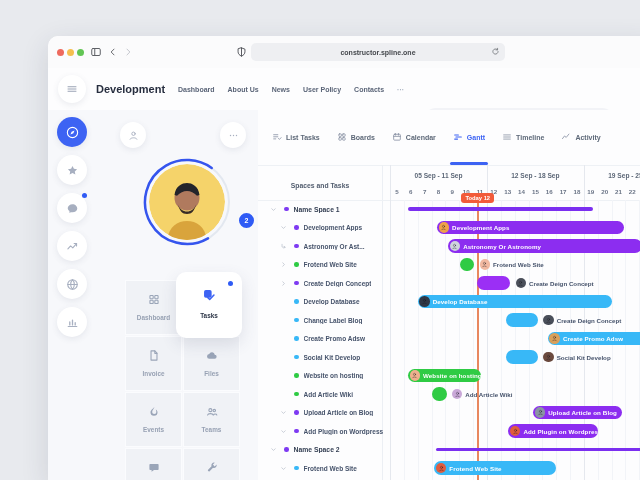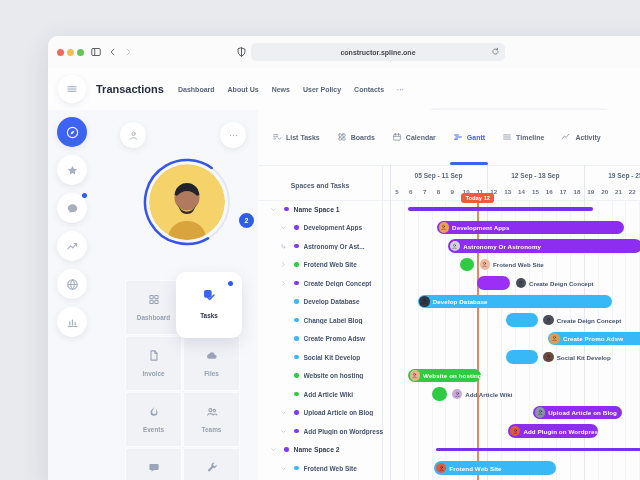--- a/index.html
+++ b/index.html
@@ -93,21 +93,21 @@
   </div>
 
   <div class="appheader">
     <div class="circle-btn" style="left:10px;top:7px;width:28px;height:28px">
       <span class="ic" style="width:12px;height:12px;color:#9aa3b5">
           <svg viewBox="0 0 24 24">
             <path d="M4 7.5h16M4 12h16M4 16.5h16"></path>
           </svg>
         </span>
     </div>
-    <div class="abs" style="left:48px;top:15px;font-size:11px;font-weight:bold;color:#272e3f">Transactions</div>
+    <div class="abs" style="left:48px;top:15px;font-size:11px;font-weight:bold;color:#272e3f">Development</div>
     <div class="abs" id="nav" style="left:130px;top:18px;display:flex;gap:13px">
         <span class="navitem">Dashboard</span>
         <span class="navitem">About Us</span>
         <span class="navitem">News</span>
         <span class="navitem">User Policy</span>
         <span class="navitem">Contacts</span>
         <span class="navitem" style="color: rgb(170, 179, 194);">···</span>
       </div>
     <div class="search">
       <span class="ic" style="width:10px;height:10px;color:#aab3c2">

